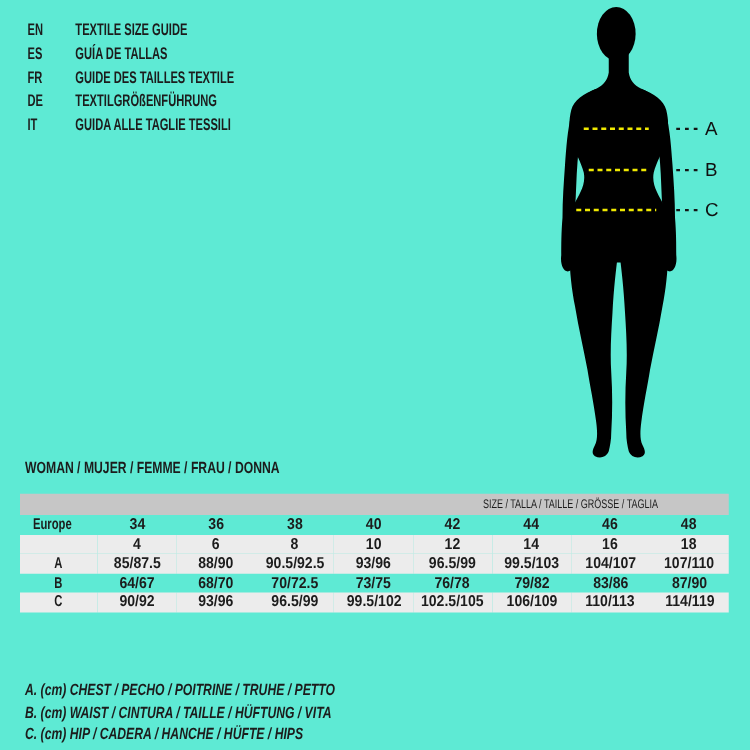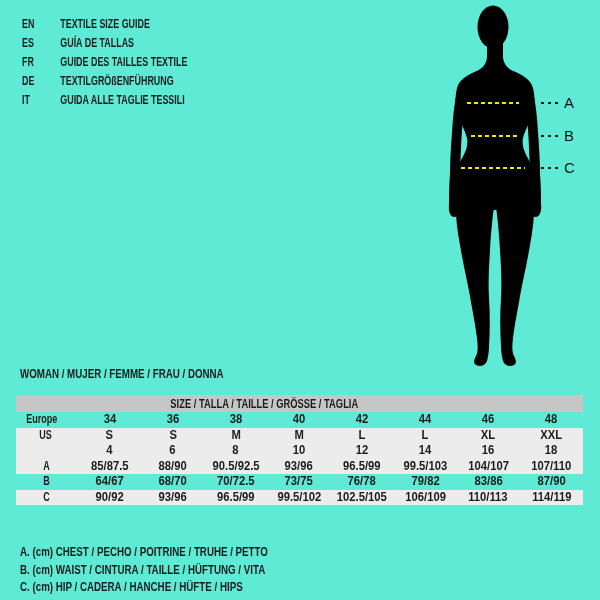--- a/index.html
+++ b/index.html
@@ -24,42 +24,42 @@
   .section-title {
     position:absolute; left:20px; top:366px; font-size:13px; font-weight:700;
     transform:scaleX(0.75); transform-origin:0 0; white-space:nowrap;
   }
   
   table.size {
     position:absolute; left:16px; top:395px; width:567px;
     border-collapse:collapse; table-layout:fixed;
   }
   table.size th.hdr {
-    background:var(--hdrgray,#c6c6c6); text-align:center; height:17px;
-    font-size:13px; font-weight:700; padding:0;
+    background:var(--hdrgray,#c6c6c6); text-align:right; height:17px;
+    font-size:10px; font-weight:400; padding:0;
   }
   table.size th.hdr .cx {
     display:inline-block; transform:scaleX(0.72); transform-origin:0 50%;
     padding-left:6px; white-space:nowrap;
   }
   table.size td {
     padding:0; height:15.5px; line-height:15.5px; text-align:center;
     font-size:12.5px; font-weight:700;
   }
   table.size tr.shaded { background:var(--rowgray,#ececec); }
   table.size td.lbl { text-align:center; }
   table.size td.lbl span {
     display:inline-block; transform:scaleX(0.72); transform-origin:0 50%;
     padding-left:6px; white-space:nowrap;
   }
   table.size td .num {
     display:inline-block; transform:scaleX(0.9); transform-origin:50% 50%; white-space:nowrap;
   }
   
-  .legend { position:absolute; left:20px; top:543px; }
+  .legend { position:absolute; left:20px; top:543px;font-style:italic; }
   .legend-line {
     height:17.5px; line-height:17.5px; font-size:13px; font-weight:700;
     transform:scaleX(0.75); transform-origin:0 0; white-space:nowrap;
   }
 </style>
 </head>
 <body>
 
 <div class="page">
 
@@ -140,31 +140,20 @@
           <td><span class="num">34</span></td>
           <td><span class="num">36</span></td>
           <td><span class="num">38</span></td>
           <td><span class="num">40</span></td>
           <td><span class="num">42</span></td>
           <td><span class="num">44</span></td>
           <td><span class="num">46</span></td>
           <td><span class="num">48</span></td>
         </tr>
         <tr class="shaded">
-          <td class="lbl"><span>US</span></td>
-          <td><span class="num">S</span></td>
-          <td><span class="num">S</span></td>
-          <td><span class="num">M</span></td>
-          <td><span class="num">M</span></td>
-          <td><span class="num">L</span></td>
-          <td><span class="num">L</span></td>
-          <td><span class="num">XL</span></td>
-          <td><span class="num">XXL</span></td>
-        </tr>
-        <tr class="shaded">
           <td class="lbl"><span></span></td>
           <td><span class="num">4</span></td>
           <td><span class="num">6</span></td>
           <td><span class="num">8</span></td>
           <td><span class="num">10</span></td>
           <td><span class="num">12</span></td>
           <td><span class="num">14</span></td>
           <td><span class="num">16</span></td>
           <td><span class="num">18</span></td>
         </tr>

